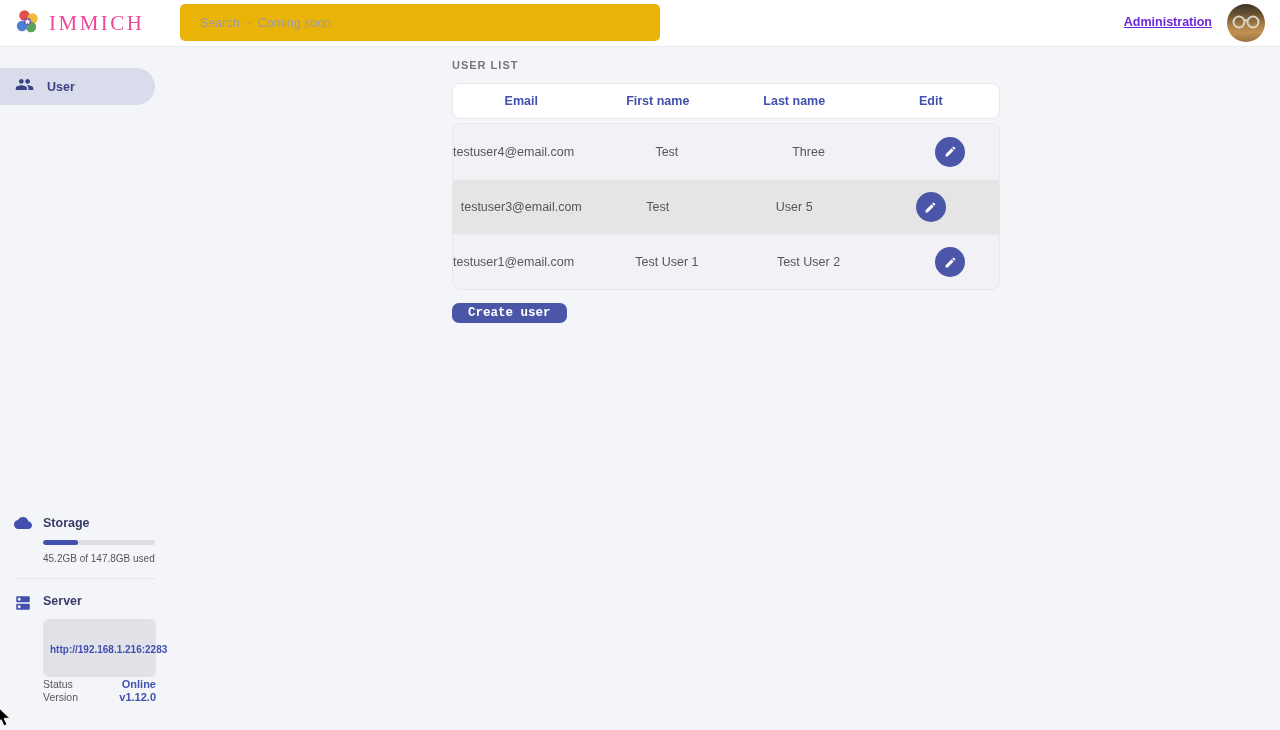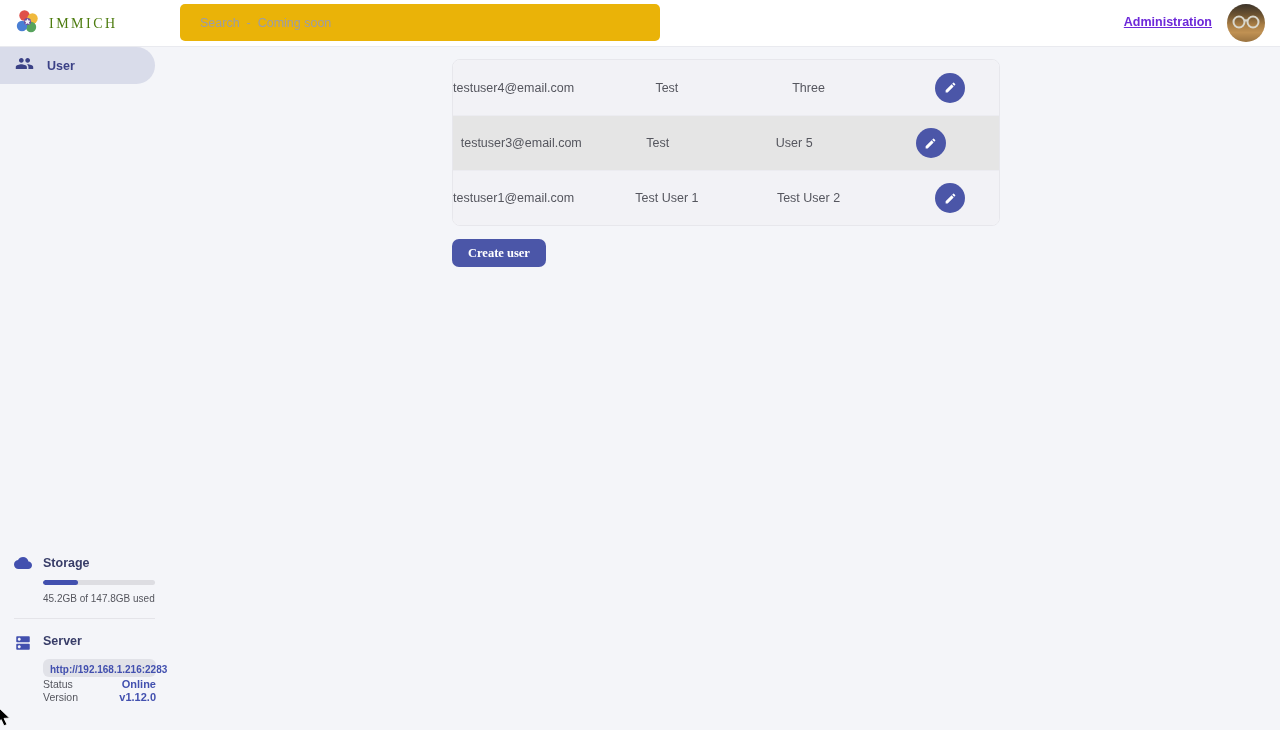--- a/index.html
+++ b/index.html
@@ -15,21 +15,21 @@
   
   .topbar {
     position:absolute; top:0; left:0; width:1280px; height:47px;
     background:#ffffff; border-bottom:1px solid #e9eaef; z-index:5;
   }
   .logo {
     position:absolute; left:14px; top:8px; display:flex; align-items:center; gap:8px;
   }
   .logo-text {
     font-family:"Liberation Serif", serif;
-    font-size:14px; letter-spacing:2.5px; color:#4d7c0f; font-weight:500;
+    font-size:21px; letter-spacing:2.5px; color:#ec4899; font-weight:500;
   }
   .search-box {
     position:absolute; left:180px; top:4px; width:480px; height:37px;
     background:#eab308; border:none; border-radius:5px;
     padding:0 0 0 20px; font-size:12.5px; color:#5b5c66; outline:none;
     font-family:"Liberation Sans", sans-serif;
   }
   .search-box::placeholder { color:#9a9da9; opacity:1; }
   .admin-link {
     position:absolute; right:68px; top:15px;
@@ -41,21 +41,21 @@
     border-radius:50%; overflow:hidden; cursor:pointer;
     background:linear-gradient(180deg,#3d342a 0%,#6b5231 28%,#a97e45 55%,#c09153 75%,#9a7340 100%);
   }
   .avatar svg { position:absolute; left:5px; top:11px; }
 
   
   .sidebar {
     position:absolute; top:47px; left:0; width:170px; bottom:0;
   }
   .nav-pill {
-    width:155px; height:37px;
+    margin-top:21px; width:155px; height:37px;
     background:#d9dcea; border-radius:0 19px 19px 0;
     display:flex; align-items:center; gap:13px; padding-left:15px;
     cursor:pointer;
   }
   .nav-pill .nav-label {
     font-size:12.5px; font-weight:600; color:#3b4186;
   }
   .sidebar-bottom {
     position:absolute; bottom:27px; left:0; width:170px; padding-left:14px;
   }
@@ -65,21 +65,21 @@
   .side-title { font-size:12.5px; font-weight:700; color:#383d68; line-height:17px; }
   .progress-track {
     margin-top:8px; height:5px; width:112px; background:#dddde2; border-radius:3px;
     overflow:hidden;
   }
   .progress-fill { height:100%; background:#4250af; border-radius:3px; }
   .usage-text { margin-top:8px; font-size:10px; color:#55565e; }
   .side-divider { border:none; border-top:1px solid #e4e4e9; margin:14px 0 14px 0; width:141px; }
   .url-pill {
     margin-top:9px; background:#e1e2e8; border-radius:6px;
-    padding:0 7px; text-align:center; width:113px;
+    padding:20px 7px; text-align:center; width:113px;
   }
   .url-pill span { font-size:10px; font-weight:700; color:#4250af; white-space:nowrap; }
   .kv-row {
     display:flex; justify-content:space-between; width:113px; margin-top:1px;
   }
   .kv-key { font-size:10.5px; color:#55565e; }
   .kv-val { font-size:11px; font-weight:700; color:#4250af; }
 
   
   .main { position:absolute; top:47px; left:170px; right:0; bottom:0; }
@@ -112,24 +112,24 @@
   .trow.gray { background:#f2f2f6;gap:44px; }
   .trow.white { background:#e5e5e5; }
   .td { text-align:center; font-size:12.5px; color:#55565e; }
   .td-edit { display:flex; justify-content:center; }
   .edit-btn {
     width:30px; height:30px; border-radius:50%; border:none;
     background:#4b56a8; display:flex; align-items:center; justify-content:center;
     cursor:pointer;
   }
   .create-btn {
-    margin-top:13px; height:28px; padding:0 16px;
+    margin-top:13px; height:20px; padding:0 16px;
     background:#4b56a8; color:#ffffff; font-size:12.5px; font-weight:700;
     border:none; border-radius:7px; cursor:pointer;
-    font-family:Liberation Serif, serif;
+    font-family:Liberation Mono, monospace;
   }
 
   
   .cursor { position:absolute; left:-4px; top:706px; z-index:20; pointer-events:none; }
 </style>
 </head>
 <body>
 
 <div class="topbar">
   <div class="logo">
@@ -210,22 +210,29 @@
         </div>
       </div>
     </div>
 
   </div>
 </div>
 
 <div class="main">
 
   <div class="content">
+    <div class="list-title">USER LIST</div>
 
     <div class="user-table">
+      <div class="table-head">
+        <div class="th">Email</div>
+        <div class="th">First name</div>
+        <div class="th">Last name</div>
+        <div class="th">Edit</div>
+      </div>
 
       <div class="table-body">
 
         <div class="trow gray">
           <div class="td">testuser4@email.com</div>
           <div class="td">Test</div>
           <div class="td">Three</div>
           <div class="td td-edit">
             <button class="edit-btn">
               <svg width="13" height="13" viewBox="0 0 24 24" fill="#ffffff">

